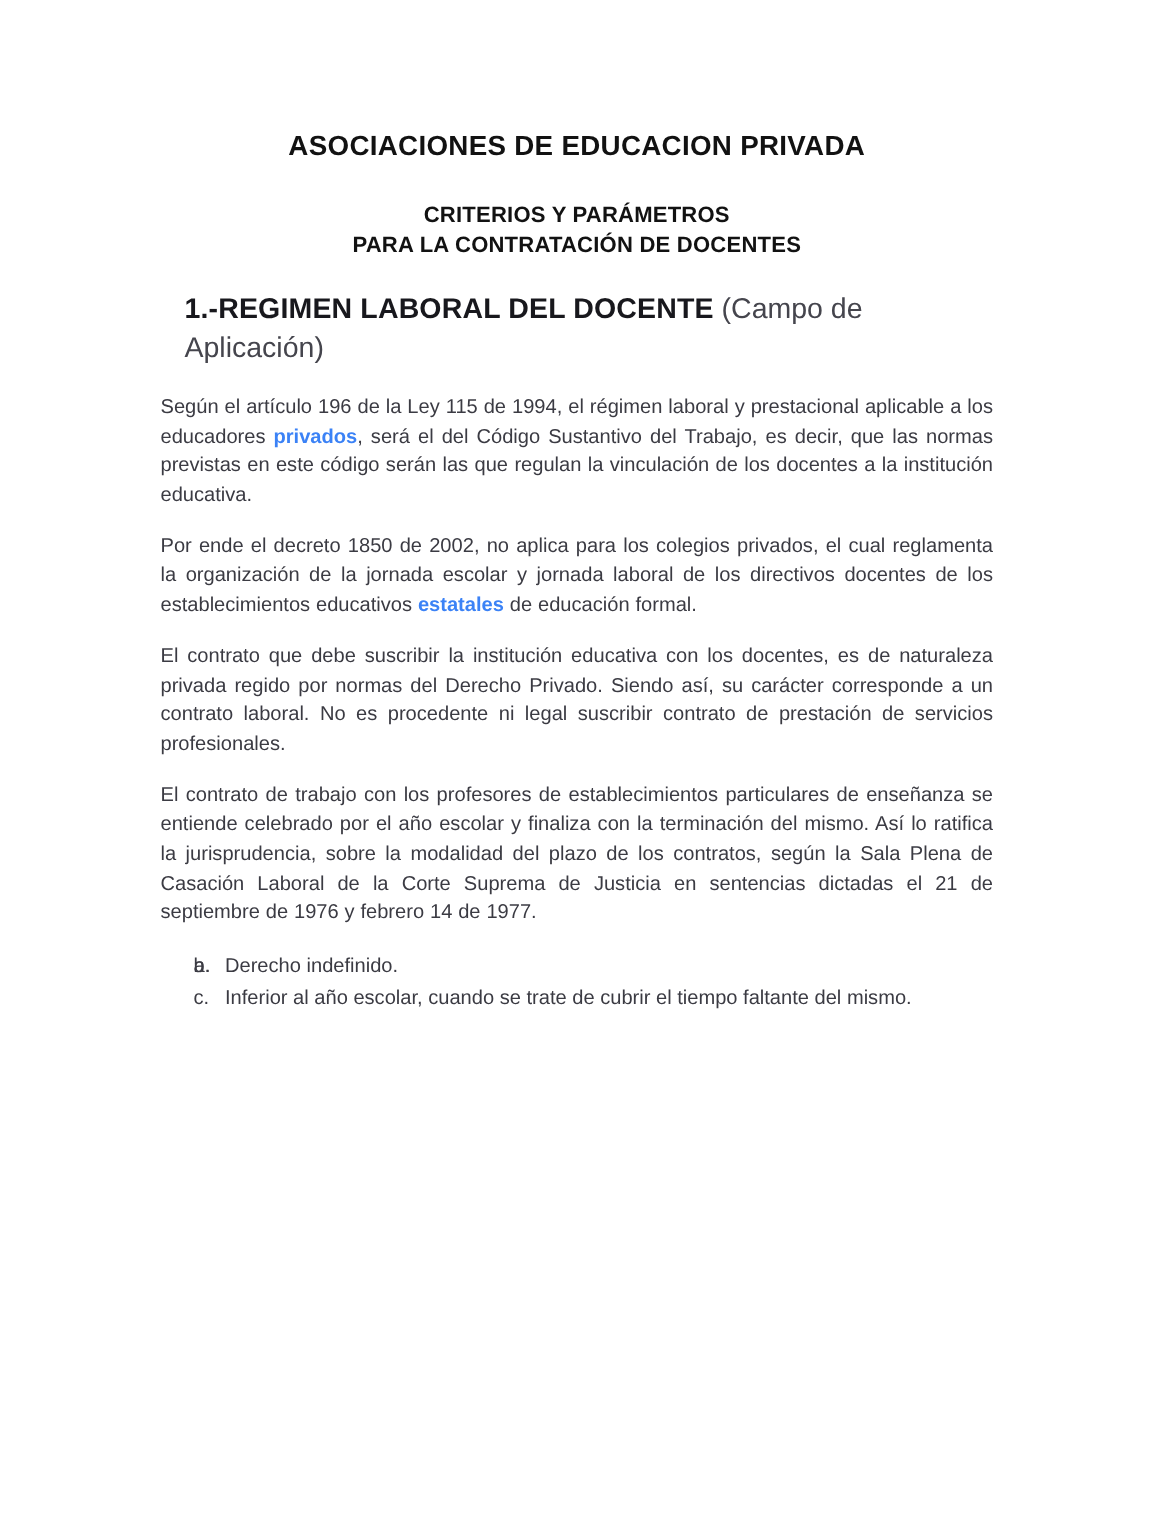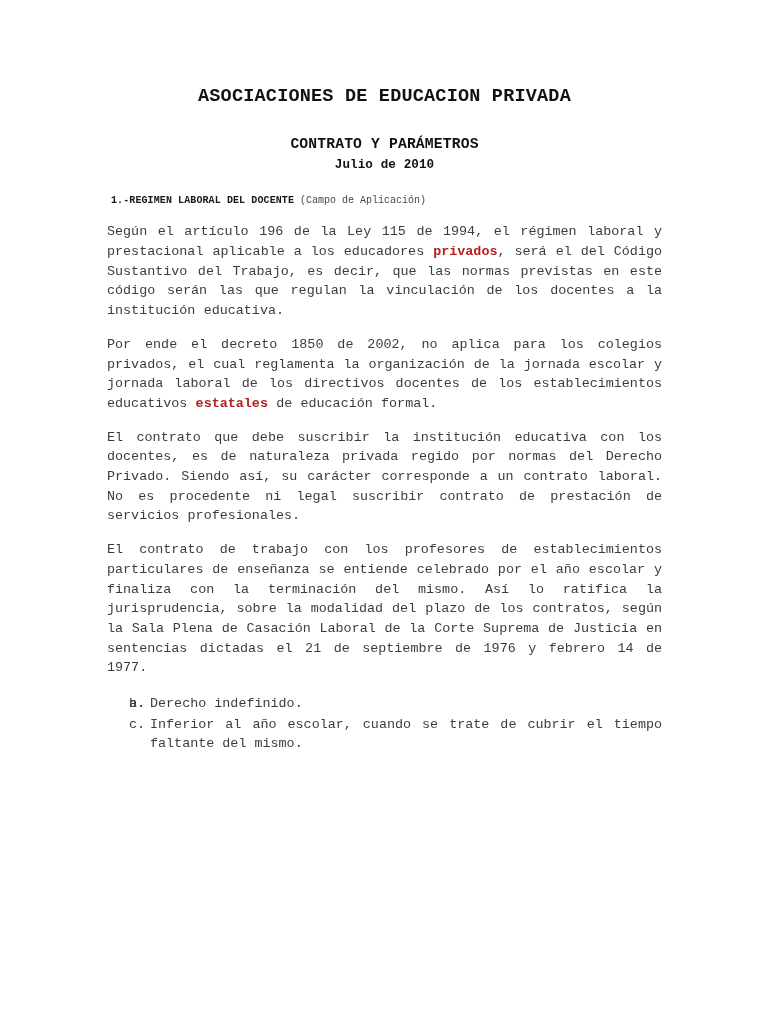--- a/index.html
+++ b/index.html
@@ -7,21 +7,21 @@
     margin: 0;
     padding: 0;
     background: #ffffff;
   }
   .page {
     position: relative;
     width: 768px;
     height: 768px;
     margin: 0 auto;
     background: #ffffff;
-    font-family: Liberation Mono, monospace;
+    font-family: Liberation Sans, sans-serif;
     overflow: hidden;
   }
   .content {
     position: absolute;
     left: 107px;
     top: 0;
     width: 555px;
   }
 
   
@@ -63,30 +63,30 @@
     margin: 0;
     word-spacing: 0.2px;
   }
   .para + .para {
     margin-top: 14px;
   }
   .para.first {
     margin-top: 30px;
   }
   .para b {
-    color: #b91c1c;
+    color: #3b82f6;
     font-weight: bold;
   }
 
   
   .heading {
-    font-size: 10px;
+    font-size: 19px;
     font-weight: bold;
     color: #18181d;
-    margin: 19px 0 0 4px;
+    margin: 19px 0 0 16px;
     line-height: 1.4;
     letter-spacing: 0.1px;
   }
   .heading .note {
     font-weight: normal;
     color: #45454d;
     letter-spacing: 0;
   }
   .heading + .para {
     margin-top: 14px;
@@ -119,22 +119,22 @@
 </style>
 </head>
 <body>
 
 <div class="page">
   <div class="content">
 
     <h1 class="doc-title">ASOCIACIONES DE EDUCACION PRIVADA</h1>
 
     <div class="subtitle-block">
-      <div class="subtitle-line">CONTRATO Y PARÁMETROS</div>
-      <div class="date-line">Julio de 2010</div>
+      <div class="subtitle-line">CRITERIOS Y PARÁMETROS</div>
+      <div class="subtitle-line">PARA LA CONTRATACIÓN DE DOCENTES</div>
     </div>
 
 
     <h2 class="heading"><span>1.-REGIMEN LABORAL DEL DOCENTE</span><span class="note"> (Campo de Aplicación)</span></h2>
     <p class="para"><span>Según el artículo 196 de la Ley 115 de 1994, el régimen laboral y prestacional aplicable a los educadores </span><b>privados</b><span>, será el del Código Sustantivo del Trabajo, es decir, que las normas previstas en este código serán las que regulan la vinculación de los docentes a la institución educativa.</span></p>
     <p class="para"><span>Por ende el decreto 1850 de 2002, no aplica para los colegios privados, el cual reglamenta la organización de la jornada escolar y jornada laboral de los directivos docentes de los establecimientos educativos </span><b>estatales</b><span> de educación formal.</span></p>
 
     <p class="para"><span>El contrato que debe suscribir la institución educativa con los docentes, es de naturaleza privada regido por normas del Derecho Privado. Siendo así, su carácter corresponde a un contrato laboral. No es procedente ni legal suscribir  contrato de prestación de servicios profesionales.</span></p>
     <p class="para"><span>El contrato de trabajo con los profesores de establecimientos particulares de enseñanza se entiende celebrado por el año escolar y finaliza con la terminación del mismo.  Así lo ratifica la jurisprudencia, sobre la modalidad del plazo de los contratos, según la Sala Plena de Casación Laboral de la Corte Suprema de Justicia en sentencias dictadas el 21 de septiembre de 1976 y febrero 14 de 1977.</span></p>
 

